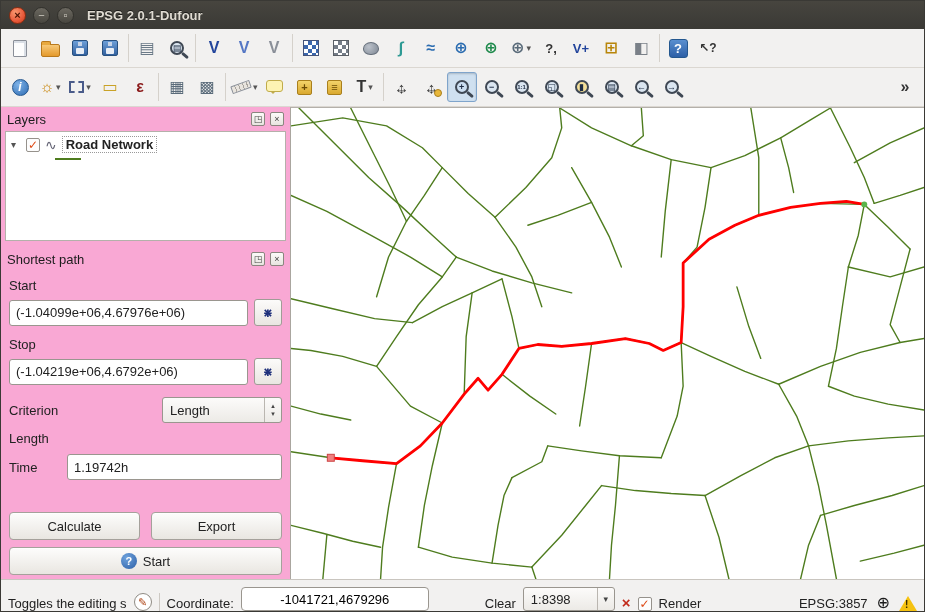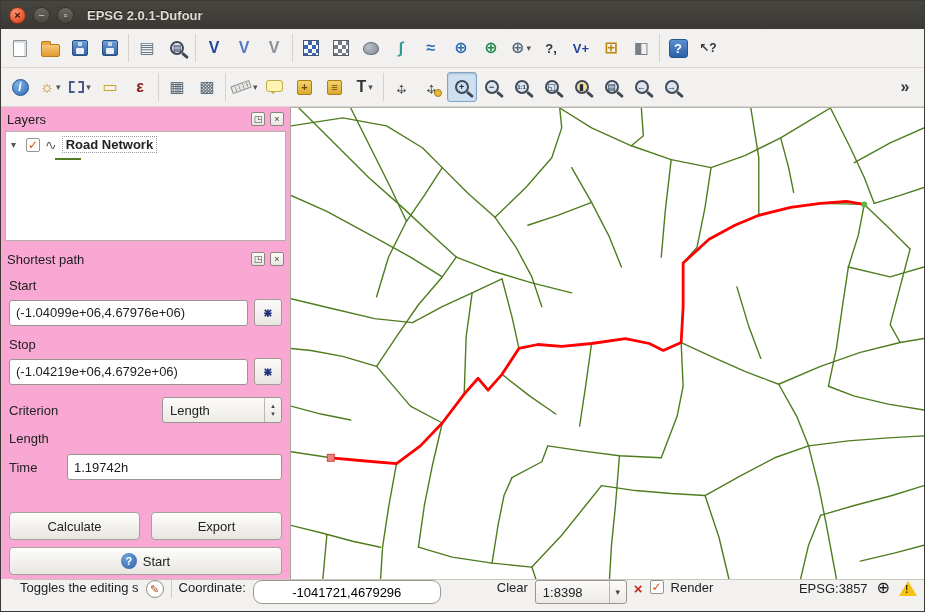--- a/index.html
+++ b/index.html
@@ -81,25 +81,25 @@
   .combo .spin { width:17px; align-self:stretch; border-left:1px solid #bab6b0; display:flex; flex-direction:column; align-items:center; justify-content:center; font-size:7px; color:#444; line-height:1.15; }
   .btn-row { display:flex; gap:11px; margin-top:28px; }
   .pbtn { flex:1; height:28px; border:1px solid #a5a19b; border-radius:4px; background:linear-gradient(#fdfdfc,#e9e6e1); font-family:inherit; font-size:13px; color:#222; display:flex; align-items:center; justify-content:center; gap:6px; box-shadow:inset 0 1px 0 rgba(255,255,255,.7); }
   .help-row { margin-top:7px; display:flex; }
   .ic-help-sm { width:16px; height:16px; border-radius:50%; background:radial-gradient(circle at 35% 30%,#6fa3dd,#2d5fa6); color:#fff; font-weight:bold; font-size:11px; display:flex; align-items:center; justify-content:center; }
 
   .mapwrap { flex:1 1 auto; min-width:0; background:#fff; border-left:1px solid #aaa69f; border-top:1px solid #b4b0aa; position:relative; }
   .mapwrap svg { display:block; width:100%; height:100%; }
 
   
-  .statusbar { height:32px; flex:0 0 32px; border-top:1px solid #c9c5bf; background:#f2f1f0; display:flex; align-items:flex-start; padding:0 7px; gap:7px;margin-left:12px; }
+  .statusbar { height:32px; flex:0 0 32px; border-top:1px solid #c9c5bf; background:#f2f1f0; display:flex; align-items:flex-end; padding:0 7px; gap:7px; }
   .sb-msg { white-space:nowrap; }
   .ic-edit { width:18px; height:18px; border-radius:50%; border:1px solid #8f8b84; background:#fff; color:#b04a1c; font-size:11px; display:flex; align-items:center; justify-content:center; }
   .vsep { width:1px; height:18px; background:#ccc8c2; }
-  .coord-input { width:188px; flex:0 0 188px; text-align:center; height:24px; border:1px solid #9a968f; border-radius:9px; background:#fff; font-family:inherit; font-size:13px; }
+  .coord-input { width:188px; flex:0 0 188px; text-align:center; height:24px; border:1px solid #9a968f; border-radius:4px; background:#fff; font-family:inherit; font-size:13px; }
   .scale-combo { width:92px; flex:0 0 92px; height:24px; }
   .ic-stoprender { color:#c22b1c; font-weight:bold; font-size:15px; }
   .right-cluster { margin-left:auto; display:flex; align-items:center; gap:9px; }
   .ic-globe { font-size:16px; color:#1c1c1c; line-height:1; }
   .ic-warn { width:0; height:0; border-left:9px solid transparent; border-right:9px solid transparent; border-bottom:15px solid #f5c211; position:relative; }
   .ic-warn span { position:absolute; left:-3px; top:3px; font-size:10px; font-weight:bold; color:#3a2c00; }
   .sb-gap { width:42px; }
 </style>
 </head>
 <body>

